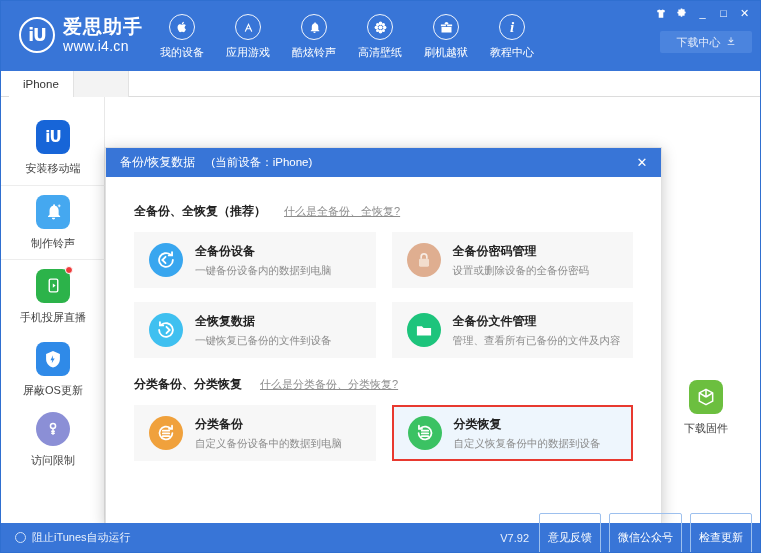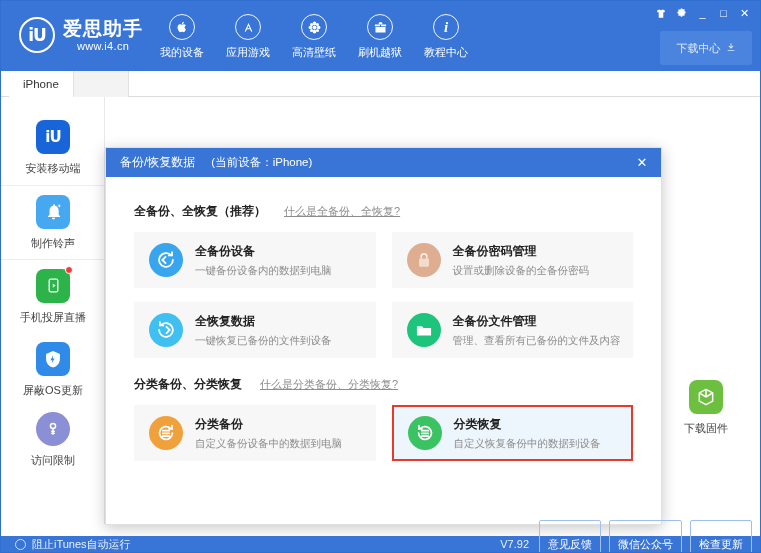--- a/index.html
+++ b/index.html
@@ -30,21 +30,21 @@
   .logo-circle {
     width: 36px; height: 36px; border-radius: 50%;
     border: 2px solid #ffffff;
     display: flex; align-items: center; justify-content: center;
     color: #fff; font-size: 17px; font-weight: bold;
     font-family: "DejaVu Sans", sans-serif;
     letter-spacing: -1px;
   }
   .logo-text { margin-left: 8px; color: #fff; line-height: 1; }
   .logo-cn { font-size: 19px; font-weight: bold; letter-spacing: 1px; }
-  .logo-url { font-size: 11px; margin-top: 3px; letter-spacing: 0.3px; text-align: center; }
+  .logo-url { font-size: 14px; margin-top: 3px; letter-spacing: 0.3px; }
 
   .navs { position: absolute; left: 148px; top: 8px; display: flex; }
   .nav-item {
     width: 66px; height: 56px;
     display: flex; flex-direction: column; align-items: center;
     justify-content: flex-start; padding-top: 5px;
     cursor: pointer;
     border-radius: 2px;
   }
   .nav-item.active { background: #4b84de; }
@@ -61,21 +61,21 @@
     position: absolute; right: 8px; top: 4px;
     display: flex; align-items: center; gap: 2px;
   }
   .wctl span {
     width: 19px; height: 16px; color: #fff; font-size: 11px;
     display: flex; align-items: center; justify-content: center;
     cursor: pointer;
   }
   .dlcenter {
     position: absolute; right: 10px; top: 30px;
-    width: 92px; height: 34px;
+    width: 92px; height: 22px;
     background: #4b84de; border-radius: 2px;
     color: #e4ecfa; font-size: 11px;
     display: flex; align-items: center; justify-content: center;
     gap: 5px; cursor: pointer;
   }
 
   
   .body-area {
     position: absolute; left: 0; top: 70px;
     width: 761px; height: 453px; background: #fff;
@@ -180,21 +180,21 @@
   }
   .card-txt { margin-left: 12px; }
   .card-t { font-size: 12px; color: #222; font-weight: bold; }
   .card-d { font-size: 10.5px; color: #8c8c8c; margin-top: 4px; }
 
   .sec2 { margin-top: 18px; }
 
   
   .footer {
     position: absolute; left: 0; bottom: 0;
-    width: 761px; height: 16px;
+    width: 761px; height: 29px;
     background: #3875d7;
     display: flex; align-items: center;
   }
   .foot-left {
     display: flex; align-items: center; gap: 6px;
     margin-left: 14px; color: #eaf1fc; font-size: 11px;
     cursor: pointer;
   }
   .radio {
     width: 11px; height: 11px; border-radius: 50%;
@@ -235,20 +235,28 @@
         <div class="nav-label">我的设备</div>
       </div>
       <div class="nav-item">
         <div class="nav-ico">
           <svg width="15" height="15" viewBox="0 0 24 24" fill="none" stroke="#fff" stroke-width="1.8" stroke-linecap="round">
               <path d="M7 18 12 7l5 11"></path>
               <path d="M9 14h6"></path>
             </svg>
         </div>
         <div class="nav-label">应用游戏</div>
+      </div>
+      <div class="nav-item">
+        <div class="nav-ico">
+          <svg width="13" height="13" viewBox="0 0 24 24" fill="#fff">
+              <path d="M12 22a2.2 2.2 0 0 0 2.2-2.2H9.8A2.2 2.2 0 0 0 12 22zm7-6v-5.5c0-3.1-1.9-5.7-4.7-6.3v-.7a1.3 1.3 0 1 0-2.6 0v.7C8.9 4.8 7 7.4 7 10.5V16l-2 2v1h16v-1l-2-2z"></path>
+            </svg>
+        </div>
+        <div class="nav-label">酷炫铃声</div>
       </div>
       <div class="nav-item">
         <div class="nav-ico">
           <svg width="15" height="15" viewBox="0 0 24 24" fill="#fff">
               <circle cx="12" cy="12" r="3.2"></circle>
               <circle cx="12" cy="5.4" r="2.9"></circle>
               <circle cx="12" cy="18.6" r="2.9"></circle>
               <circle cx="5.4" cy="12" r="2.9"></circle>
               <circle cx="18.6" cy="12" r="2.9"></circle>
               <circle cx="7.3" cy="7.3" r="2.5"></circle>

